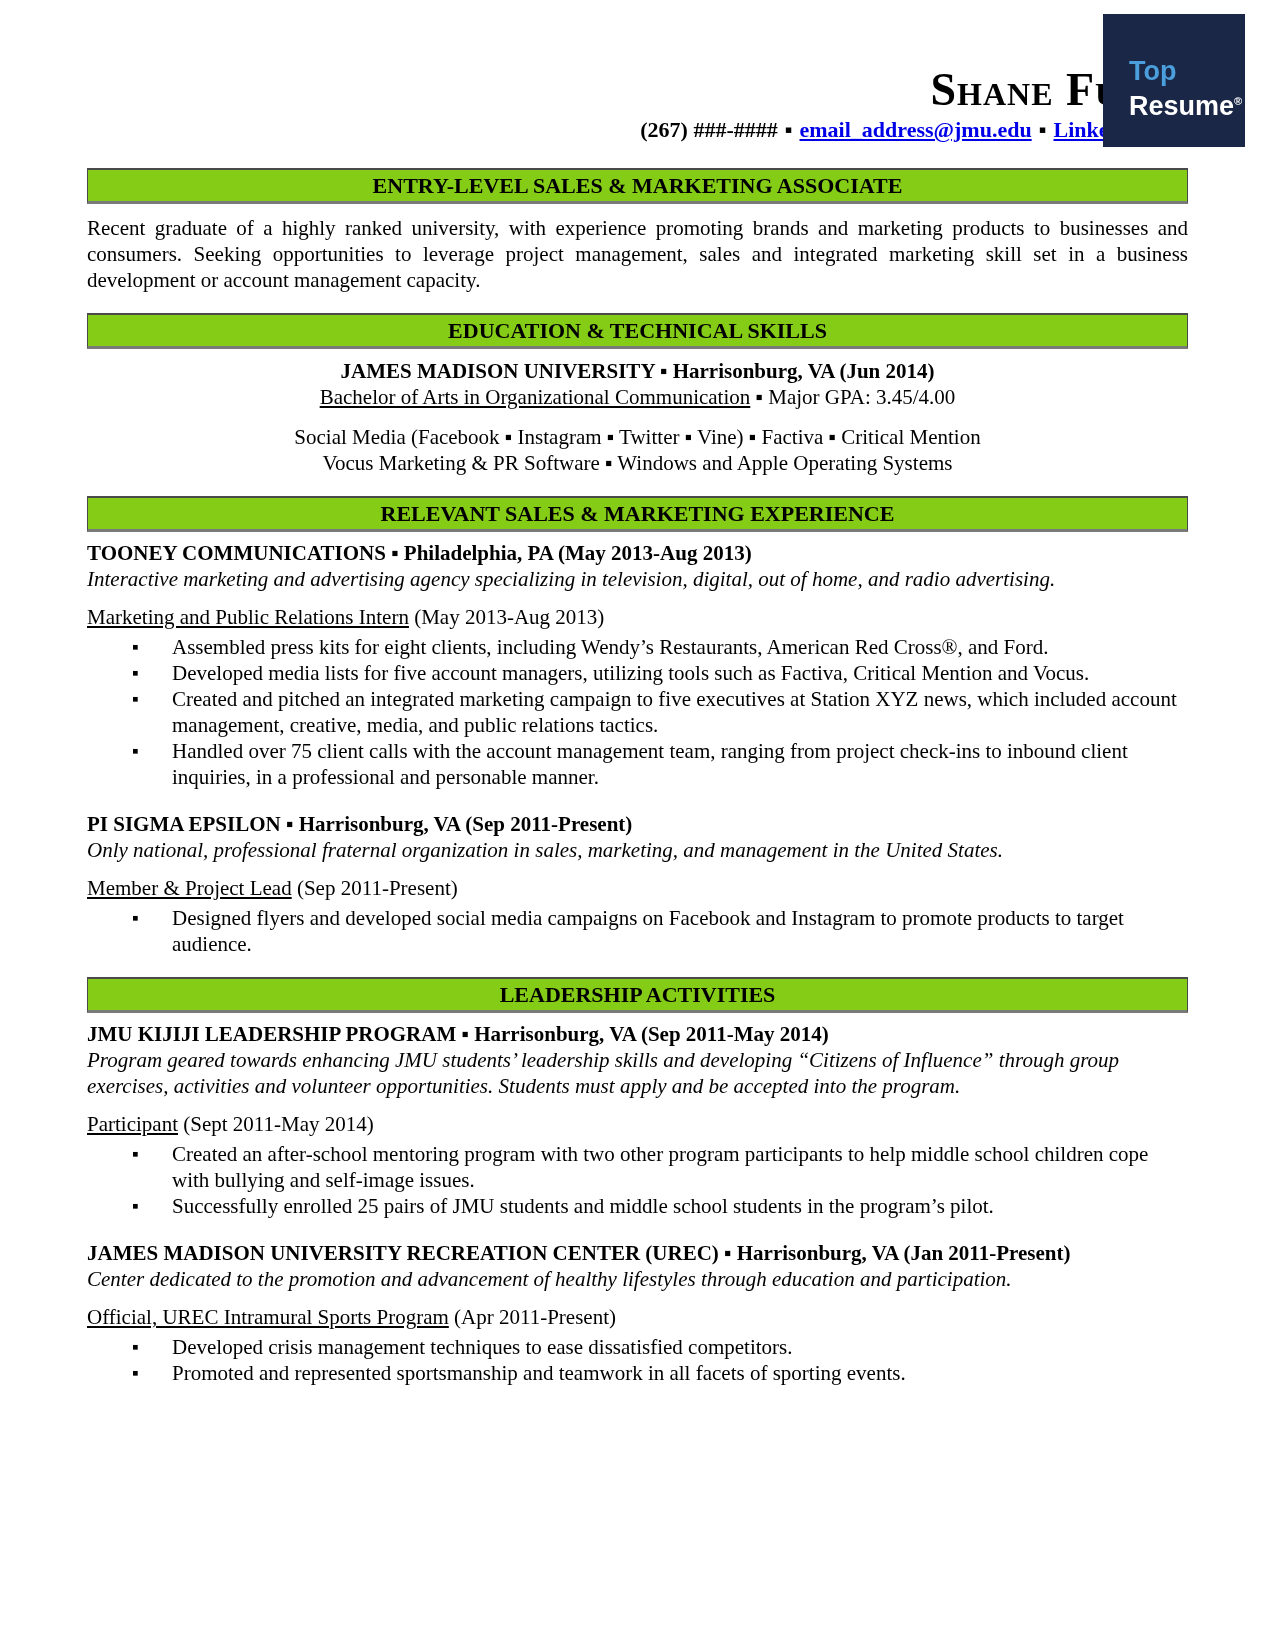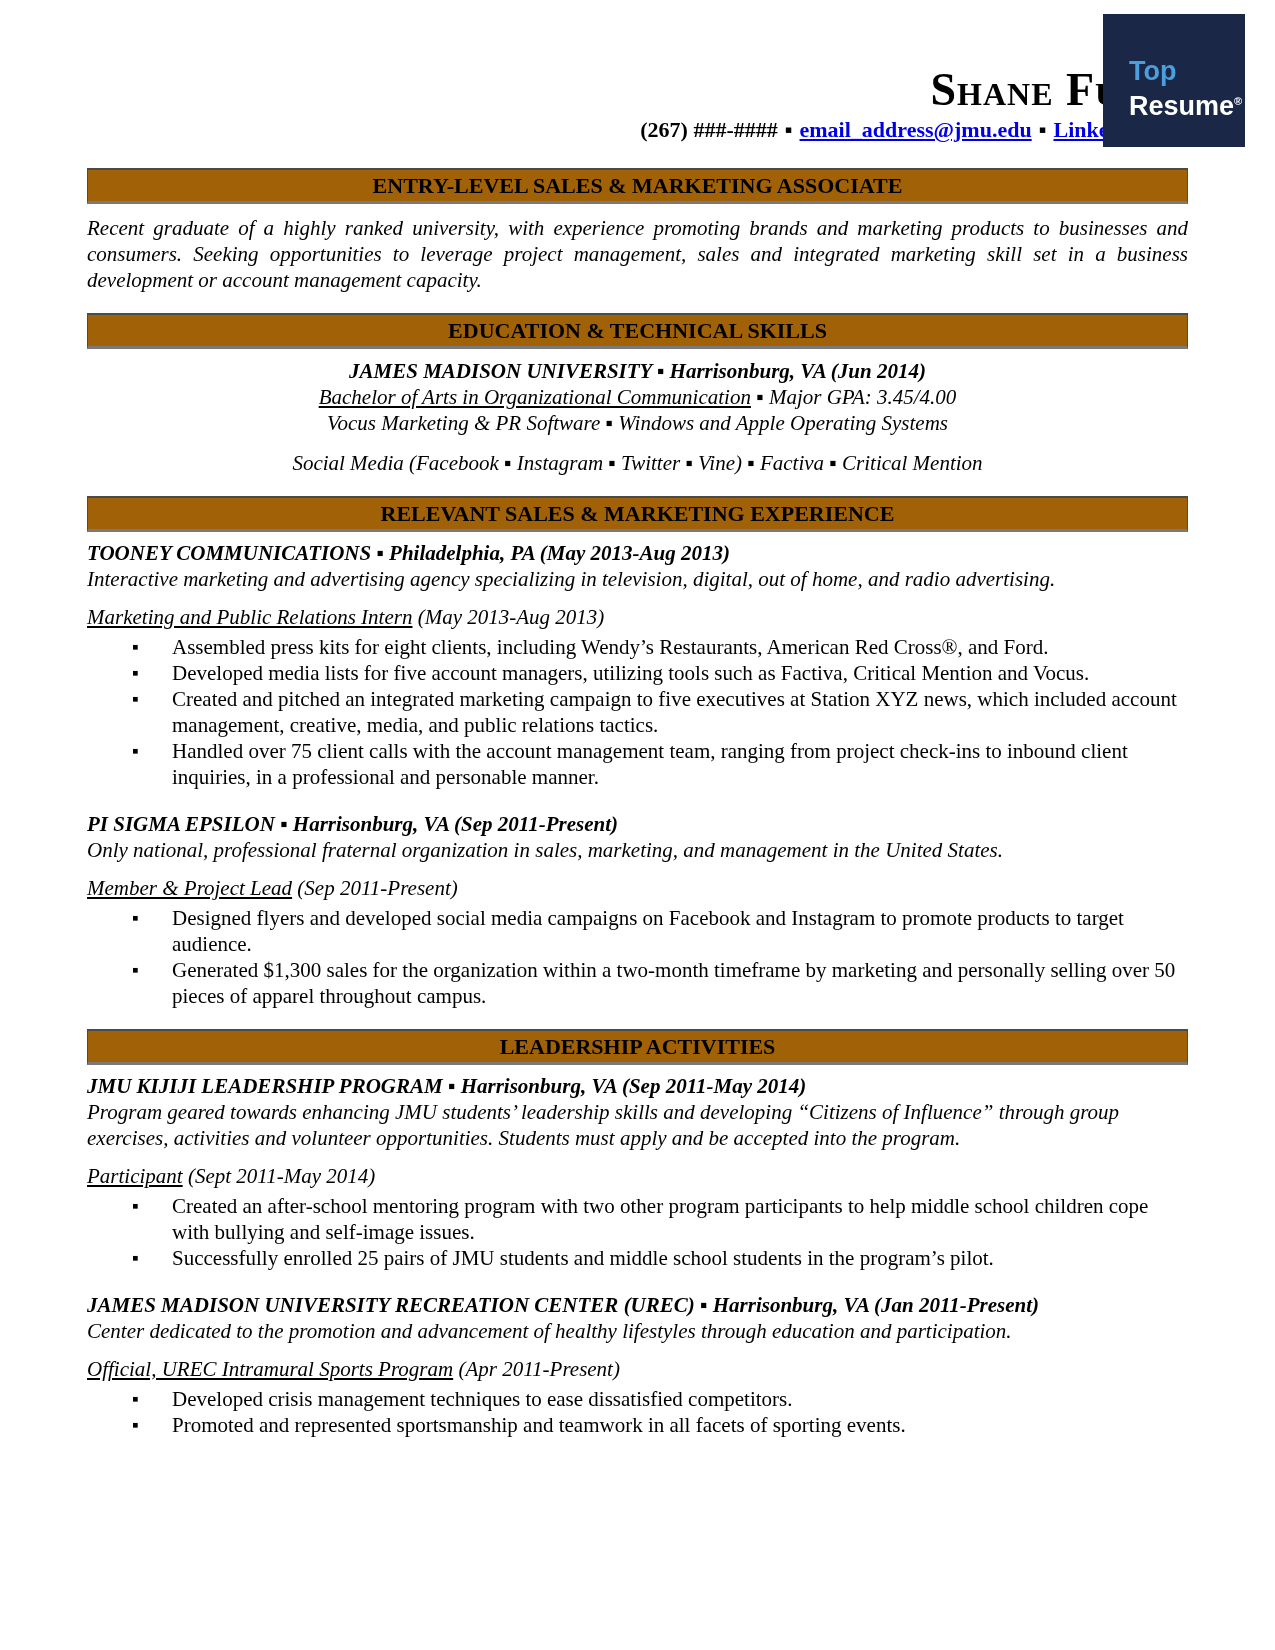--- a/index.html
+++ b/index.html
@@ -6,21 +6,21 @@
   .page{
     position:relative;
     width:1275px;height:1650px;
     background:#ffffff;
     box-sizing:border-box;
     padding:66px 87px 0 87px;
     font-family:"Liberation Serif", serif;
     font-size:21px;line-height:26px;color:#000;
     overflow:hidden;
   }
-  p{margin:0;font-style:italic;}
+  p{margin:0;}
   
   .name{
     margin:0;text-align:right;
     font-variant:small-caps;
     font-weight:700;font-size:46px;line-height:48px;letter-spacing:1px;
   }
   .contact{text-align:right;font-size:22px;line-height:28px;margin-top:2px;font-weight:bold;}
   .contact .link{color:#0000e8;text-decoration:underline;cursor:pointer;}
   .sep{display:inline-block;margin:0 7px;}
   
@@ -29,21 +29,21 @@
     background:#1b2746;box-sizing:border-box;
     padding:42px 0 0 26px;
     font-family:"Liberation Sans", sans-serif;font-weight:700;
   }
   .logo-top{color:#4a9fdc;font-size:27px;line-height:30px;}
   .logo-resume{color:#ffffff;font-size:27px;line-height:30px;}
   .reg{font-size:11px;vertical-align:10px;}
   
   .banner{
     margin-top:20px;
-    background:#a16207;
+    background:#84cc16;
     border:1px solid #4a4a4a;
     border-top-width:2px;
     border-bottom:3px solid #7a7a7a;
     text-align:center;font-weight:700;font-size:22px;line-height:27px;
     padding:2px 0;
   }
   .banner.first{margin-top:24px;}
   
   .summary{margin-top:11px;text-align:justify;}
   .center{text-align:center;}
@@ -77,22 +77,22 @@
   <div class="contact">
     <span>(267) ###-####</span><span class="sep">▪</span><a class="link">email_address@jmu.edu</a><span class="sep">▪</span><a class="link">LinkedInURL</a>
   </div>
 
   <div class="banner first">ENTRY-LEVEL SALES &amp; MARKETING ASSOCIATE</div>
   <p class="summary">Recent graduate of a highly ranked university, with experience promoting brands and marketing products to businesses and consumers. Seeking opportunities to leverage project management, sales and integrated marketing skill set in a business development or account management capacity.</p>
 
   <div class="banner">EDUCATION &amp; TECHNICAL SKILLS</div>
   <p class="center bold-line edu-school">JAMES MADISON UNIVERSITY ▪ Harrisonburg, VA (Jun 2014)</p>
   <p class="center"><span class="u">Bachelor of Arts in Organizational Communication</span><span> ▪ Major GPA: 3.45/4.00</span></p>
+  <p class="center edu-skills-gap">Social Media (Facebook ▪ Instagram ▪ Twitter ▪ Vine) ▪ Factiva ▪ Critical Mention</p>
   <p class="center">Vocus Marketing &amp; PR Software ▪ Windows and Apple Operating Systems</p>
-  <p class="center edu-skills-gap">Social Media (Facebook ▪ Instagram ▪ Twitter ▪ Vine) ▪ Factiva ▪ Critical Mention</p>
 
   <div class="banner">RELEVANT SALES &amp; MARKETING EXPERIENCE</div>
 
   <div class="employer first">
     <p class="bold-line">TOONEY COMMUNICATIONS ▪ Philadelphia, PA (May 2013-Aug 2013)</p>
     <p class="italic-line">Interactive marketing and advertising agency specializing in television, digital, out of home, and radio advertising.</p>
     <p class="role-line"><span class="u">Marketing and Public Relations Intern</span><span> (May 2013-Aug 2013)</span></p>
     <ul class="bullets">
       <li>Assembled press kits for eight clients, including Wendy’s Restaurants, American Red Cross®, and Ford.</li>
       <li>Developed media lists for five account managers, utilizing tools such as Factiva, Critical Mention and Vocus.</li>
@@ -100,21 +100,20 @@
       <li>Handled over 75 client calls with the account management team, ranging from project check-ins to inbound client inquiries, in a professional and personable manner.</li>
     </ul>
   </div>
 
   <div class="employer">
     <p class="bold-line">PI SIGMA EPSILON ▪ Harrisonburg, VA (Sep 2011-Present)</p>
     <p class="italic-line">Only national, professional fraternal organization in sales, marketing, and management in the United States.</p>
     <p class="role-line"><span class="u">Member &amp; Project Lead</span><span> (Sep 2011-Present)</span></p>
     <ul class="bullets">
       <li>Designed flyers and developed social media campaigns on Facebook and Instagram to promote products to target audience.</li>
-      <li>Generated $1,300 sales for the organization within a two-month timeframe by marketing and personally selling over 50 pieces of apparel throughout campus.</li>
     </ul>
   </div>
 
   <div class="banner">LEADERSHIP ACTIVITIES</div>
 
   <div class="employer first">
     <p class="bold-line">JMU KIJIJI LEADERSHIP PROGRAM ▪ Harrisonburg, VA (Sep 2011-May 2014)</p>
     <p class="italic-line">Program geared towards enhancing JMU students’ leadership skills and developing “Citizens of Influence” through group exercises, activities and volunteer opportunities. Students must apply and be accepted into the program.</p>
     <p class="role-line"><span class="u">Participant</span><span> (Sept 2011-May 2014)</span></p>
     <ul class="bullets">

